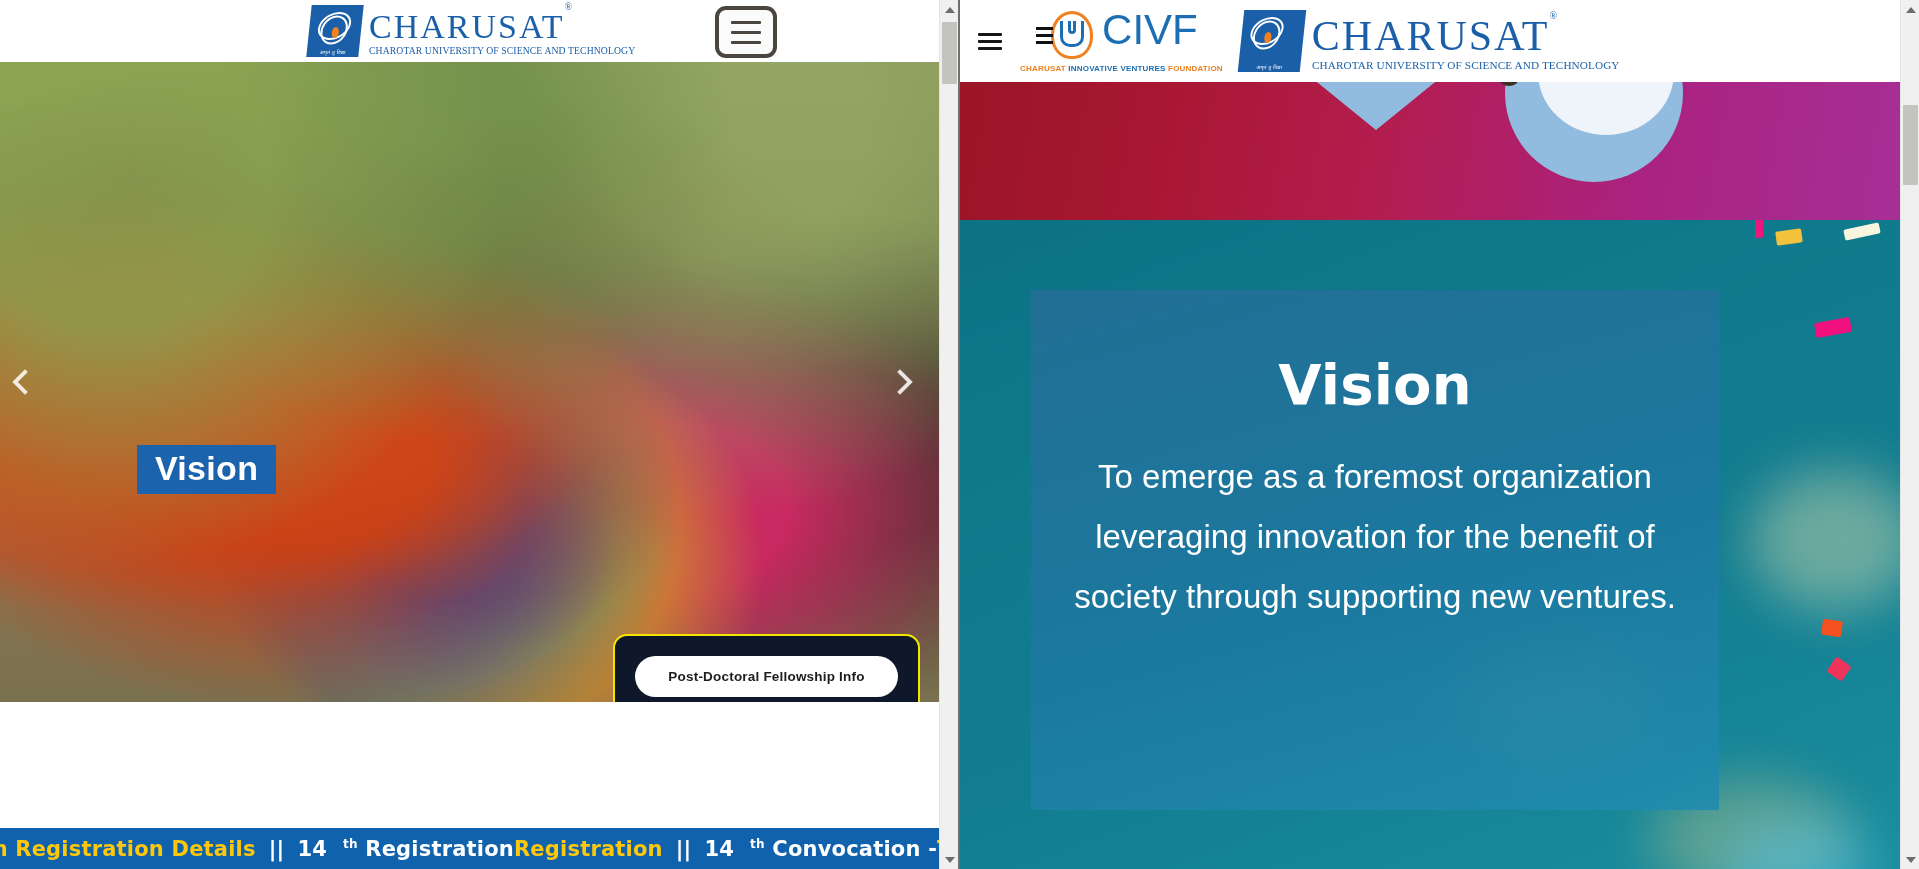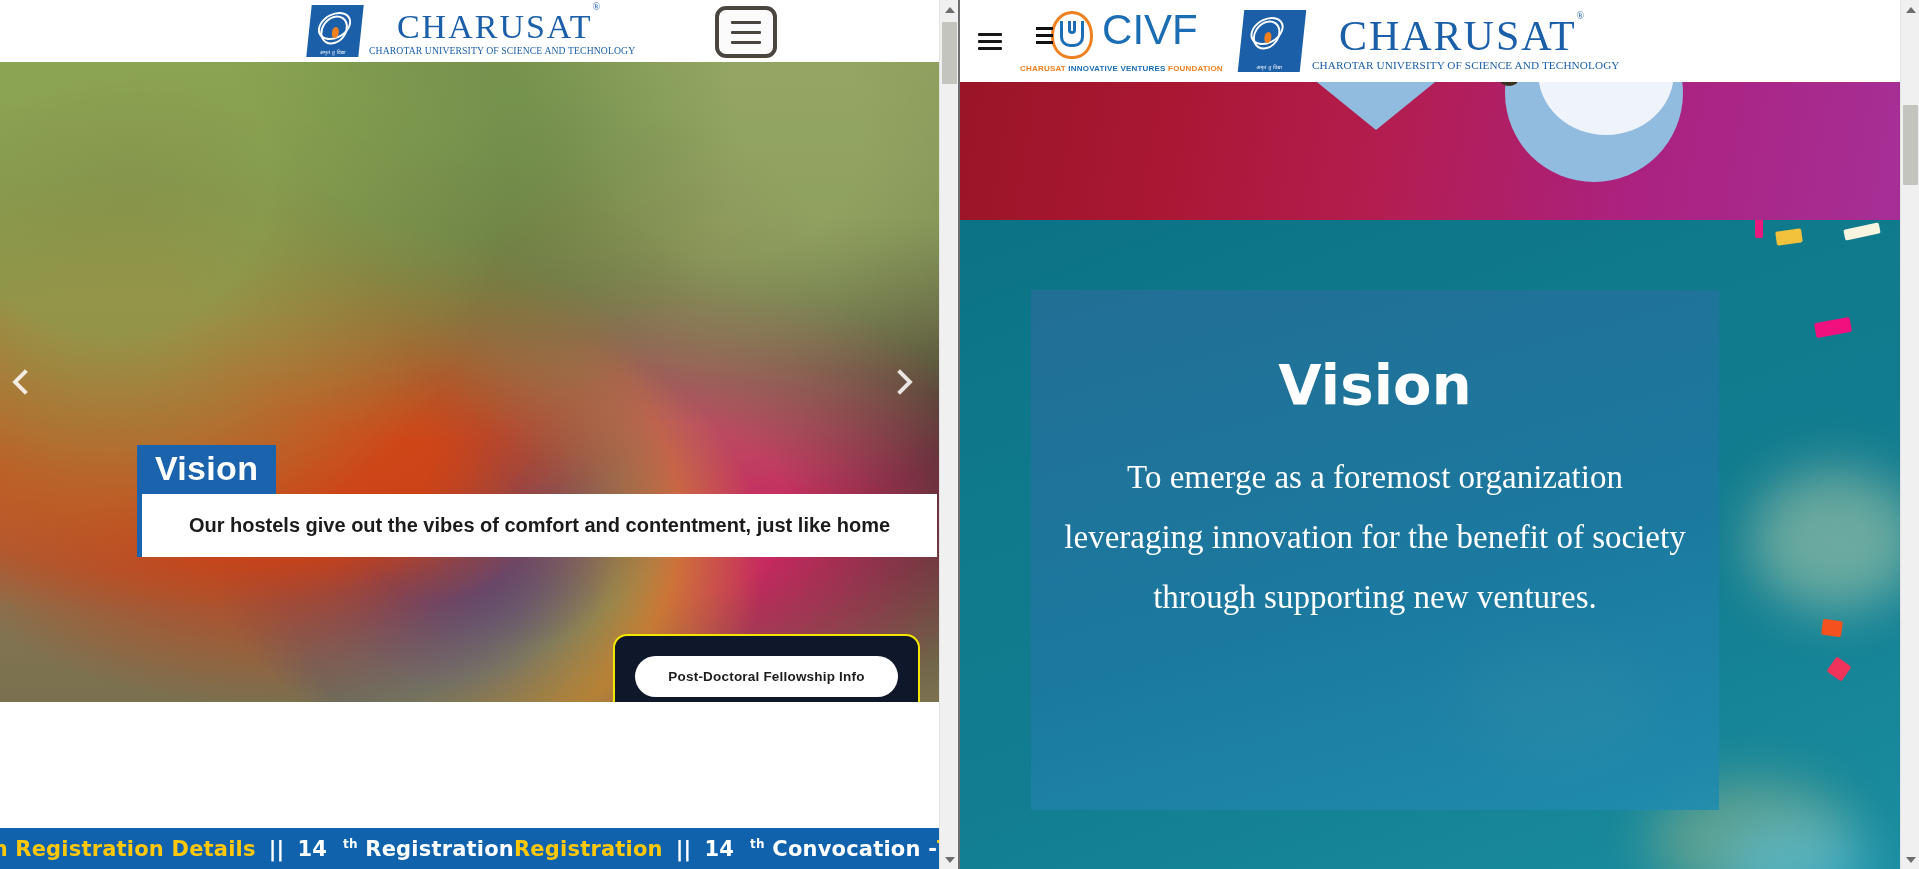--- a/index.html
+++ b/index.html
@@ -64,21 +64,21 @@
   }
   .cl-mark .dot {
     position: absolute; left: 23px; top: 22px; width: 7px; height: 11px;
     background: #f08020; border-radius: 50%;
   }
   .cl-mark .sanskrit {
     position: absolute; bottom: 2px; left: 0; right: 0;
     text-align: center; color: #fff; font-size: 5px;
     font-family: "DejaVu Sans", sans-serif; letter-spacing: .2px;
   }
-  .cl-text { display: flex; flex-direction: column; text-align: center; }
+  .cl-text { display: flex; flex-direction: column; }
   .cl-word {
     font-family: "Liberation Serif", serif; font-size: 34px; line-height: 34px;
     letter-spacing: 2px; color: #1b5fa8; font-weight: 400; position: relative;
   }
   .cl-word sup { font-size: 10px; top: -16px; position: relative; }
   .cl-sub {
     font-family: "Liberation Serif", serif; font-size: 9.5px;
     letter-spacing: .1px; color: #1b5fa8; margin-top: 2px;
     transform: scaleX(1.02); transform-origin: left;
   }
@@ -247,21 +247,21 @@
     display: flex; flex-direction: column; align-items: center;
     padding-top: 62px;
   }
   .vision-title {
     color: #ffffff; font-size: 56px; font-weight: 700; letter-spacing: .2px;
     font-family: "DejaVu Sans", sans-serif;
   }
   .vision-body {
     color: #ffffff; font-size: 33px; line-height: 60px; text-align: center;
     margin-top: 30px; width: 640px; font-weight: 400;
-    font-family: Liberation Serif, serif;
+    font-family: Liberation Sans, sans-serif;
   }
 </style>
 </head>
 <body>
 
 <div class="screen">
 
   <div class="panel panel-left">
     <div class="viewport">
 
@@ -290,21 +290,20 @@
 
         <div class="slide-arrow prev">
             <i></i>
           </div>
         <div class="slide-arrow next">
             <i></i>
           </div>
 
         <div class="caption-wrap">
           <div class="caption-title">Vision</div>
-          <div class="caption-body">Our hostels give out the vibes of comfort and contentment, just like home</div>
         </div>
 
         <div class="admission-box">
           <div class="adm-pill">Post-Doctoral Fellowship Info</div>
 
         </div>
       </div>
 
       <div class="ticker">
         <div class="ticker-inner tk">

